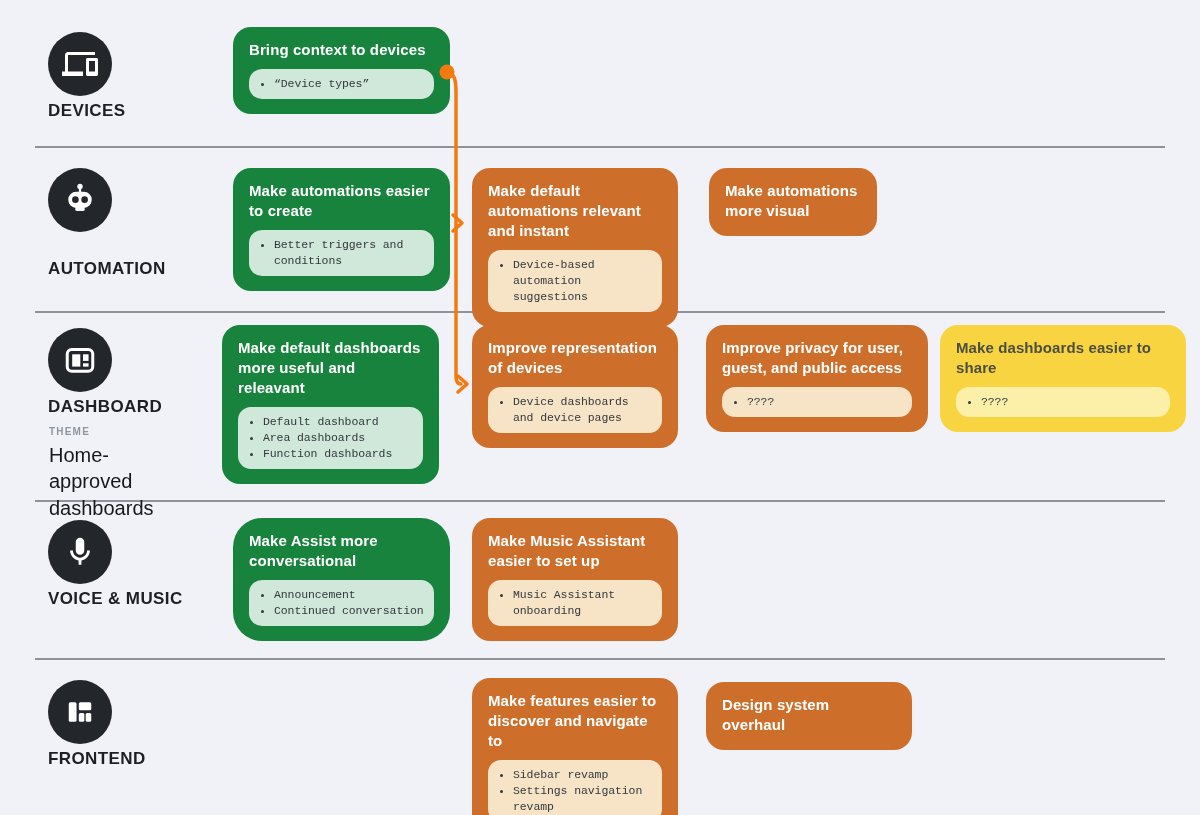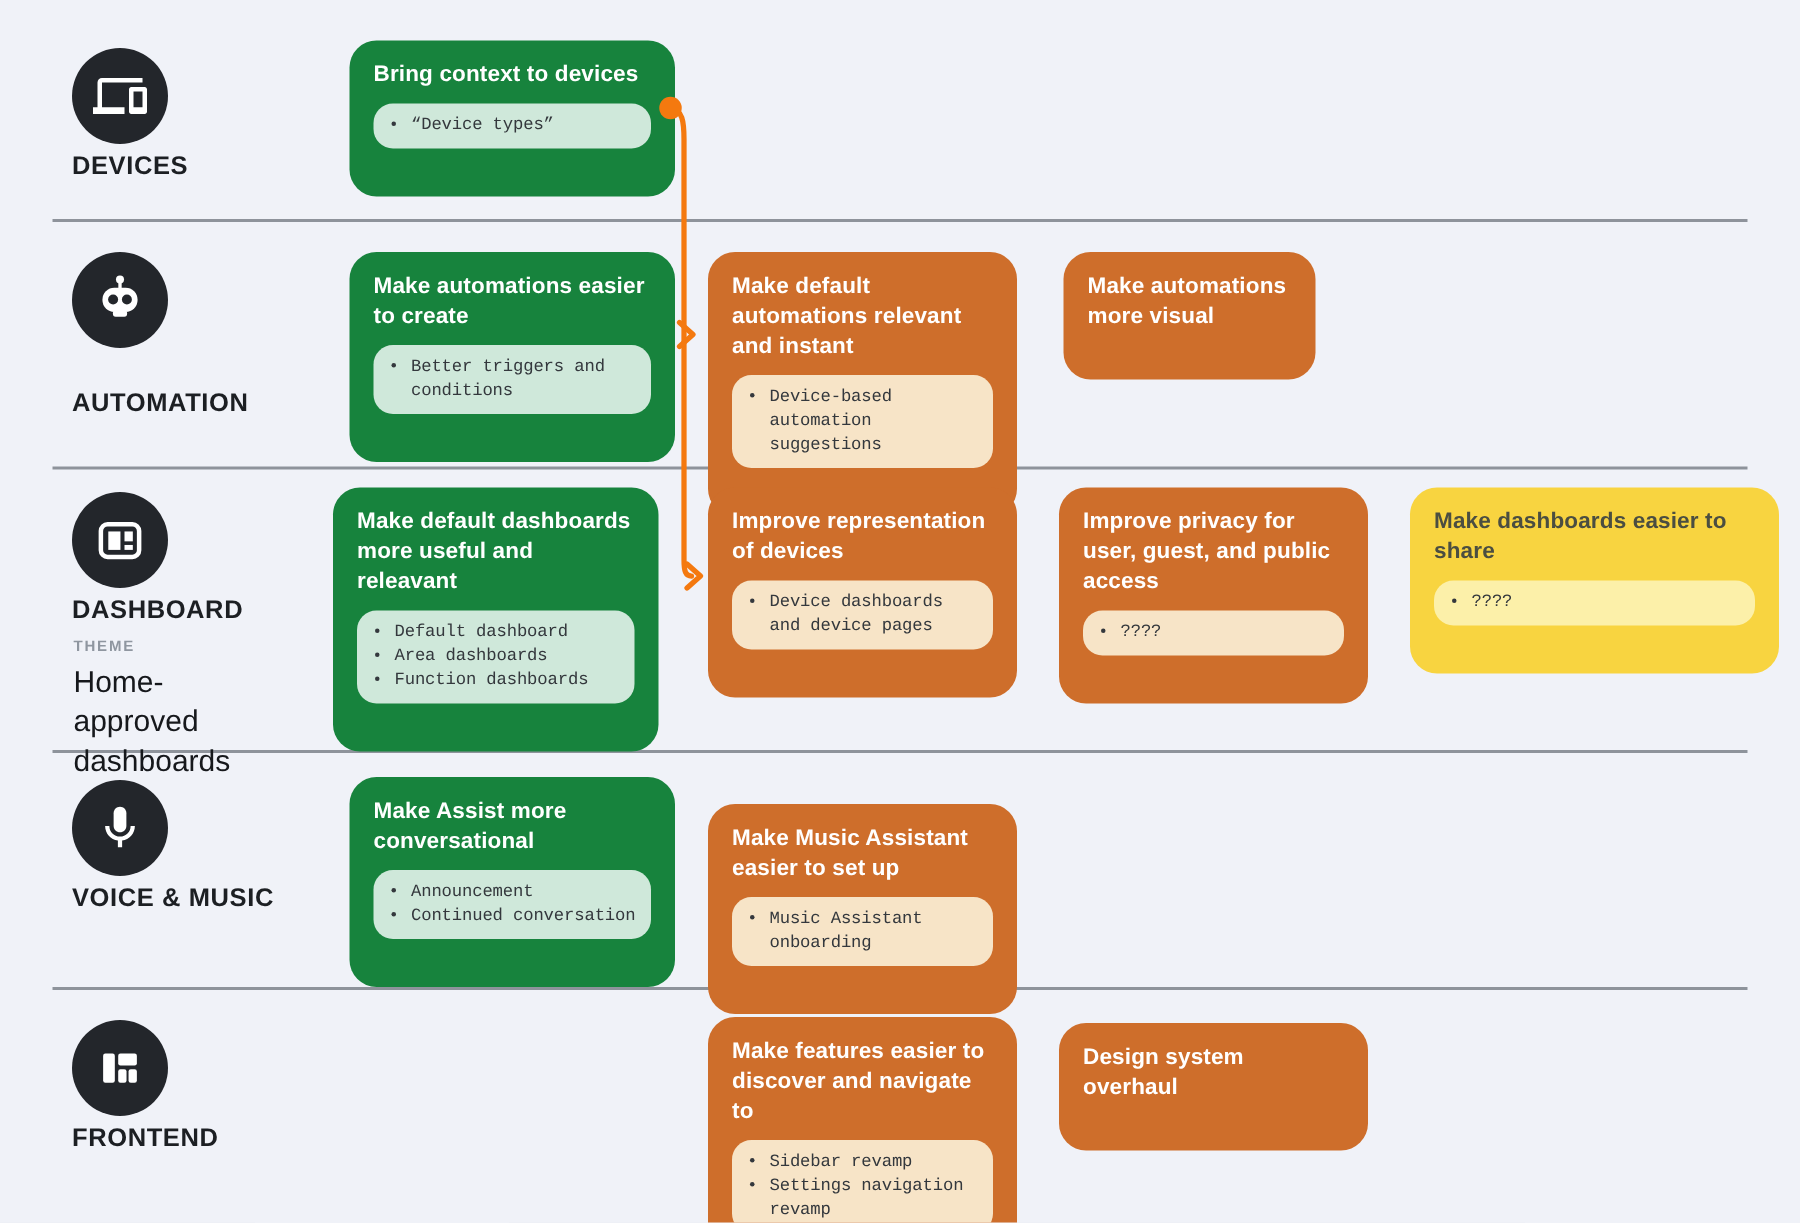--- a/index.html
+++ b/index.html
@@ -7,21 +7,21 @@
   #canvas{position:relative;width:1200px;height:815px;background:#f0f2f8;overflow:hidden;}
   .divider{position:absolute;left:35px;width:1130px;height:2px;background:#8e939b;}
   .cat-icon{position:absolute;left:48px;width:64px;height:64px;border-radius:50%;
     display:flex;align-items:center;justify-content:center;}
   .cat-label{position:absolute;left:48px;font-size:17px;font-weight:bold;color:#1c1f23;
     letter-spacing:.4px;white-space:nowrap;}
   .theme-caption{position:absolute;left:49px;font-size:10px;font-weight:bold;
     letter-spacing:1.2px;color:#8f96a0;}
   .theme-text{position:absolute;left:49px;width:140px;font-size:20px;line-height:1.32;
     color:#16181c;}
-  .card{position:absolute;border-radius:18px;padding:13px 16px 32px 16px;box-sizing:border-box;}
+  .card{position:absolute;border-radius:18px;padding:13px 16px 15px 16px;box-sizing:border-box;}
   .card.green{background:#17833d;}
   .card.orange{background:#ce6e2b;}
   .card.yellow{background:#f8d440;}
   .card-title{font-size:15px;font-weight:bold;line-height:1.34;color:#ffffff;letter-spacing:.1px;}
   .card.yellow .card-title{color:#4b4e41;}
   .pill{margin-top:9px;border-radius:13px;padding:7px 10px;}
   .card.green .pill{background:#cfe8da;}
   .card.orange .pill{background:#f7e4c7;}
   .card.yellow .pill{background:#fcf0a9;}
   .pill ul{margin:0;padding-left:15px;font-family:Liberation Mono, monospace;}
@@ -109,21 +109,21 @@
       </div>
     </div>
     <div class="card orange" style="left: 472px; top: 325px; width: 206px;">
       <div class="card-title">Improve representation of devices</div>
       <div class="pill">
         <ul>
           <li>Device dashboards and device pages</li>
         </ul>
       </div>
     </div>
-    <div class="card orange" style="left: 706px; top: 325px; width: 206px;">
+    <div class="card orange" style="left: 706px; top: 325px; width: 222px;">
       <div class="card-title">Improve privacy for user, guest, and public access</div>
       <div class="pill">
         <ul>
           <li>????</li>
         </ul>
       </div>
     </div>
     <div class="card yellow" style="left: 940px; top: 325px; width: 246px;">
       <div class="card-title">Make dashboards easier to share</div>
       <div class="pill">
@@ -132,30 +132,30 @@
         </ul>
       </div>
     </div>
     <div class="cat-icon" style="top: 520px; background: rgb(35, 38, 43);">
       <svg class="icon-svg" width="34" height="34" viewBox="0 0 24 24" fill="#fff">
         <path d="M12 14c1.66 0 3-1.34 3-3V5c0-1.66-1.34-3-3-3S9 3.34 9 5v6c0 1.66 1.34 3 3 3z"></path>
         <path d="M17 11c0 2.76-2.24 5-5 5s-5-2.24-5-5H5c0 3.53 2.61 6.43 6 6.92V21h2v-3.08c3.39-.49 6-3.39 6-6.92h-2z"></path>
       </svg>
     </div>
     <div class="cat-label" style="top: 589px;">VOICE &amp; MUSIC</div>
-    <div class="card green" style="left: 233px; top: 518px; width: 217px;">
+    <div class="card green" style="left: 233px; top: 518px; width: 217px; border-radius: 29px;">
       <div class="card-title">Make Assist more conversational</div>
       <div class="pill">
         <ul>
           <li>Announcement</li>
           <li>Continued conversation</li>
         </ul>
       </div>
     </div>
-    <div class="card orange" style="left: 472px; top: 518px; width: 206px; margin-top: 18px;">
+    <div class="card orange" style="left: 472px; top: 518px; width: 206px;">
       <div class="card-title">Make Music Assistant easier to set up</div>
       <div class="pill">
         <ul>
           <li>Music Assistant onboarding</li>
         </ul>
       </div>
     </div>
     <div class="cat-icon" style="top: 680px; background: rgb(35, 38, 43);">
       <svg class="icon-svg" width="36" height="36" viewBox="0 0 24 24" fill="#fff">
         <rect x="4.5" y="5.5" width="5.2" height="13" rx="1"></rect>

